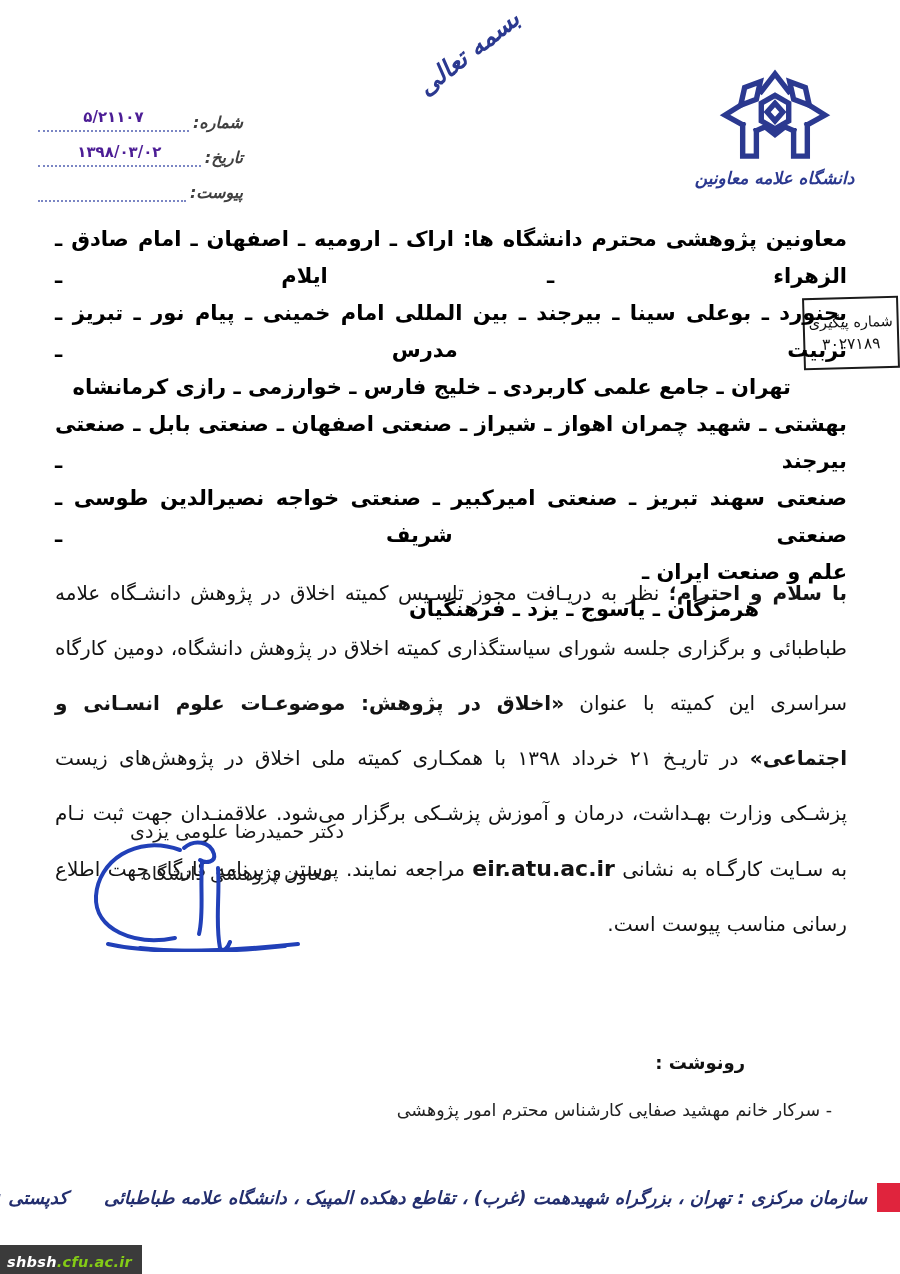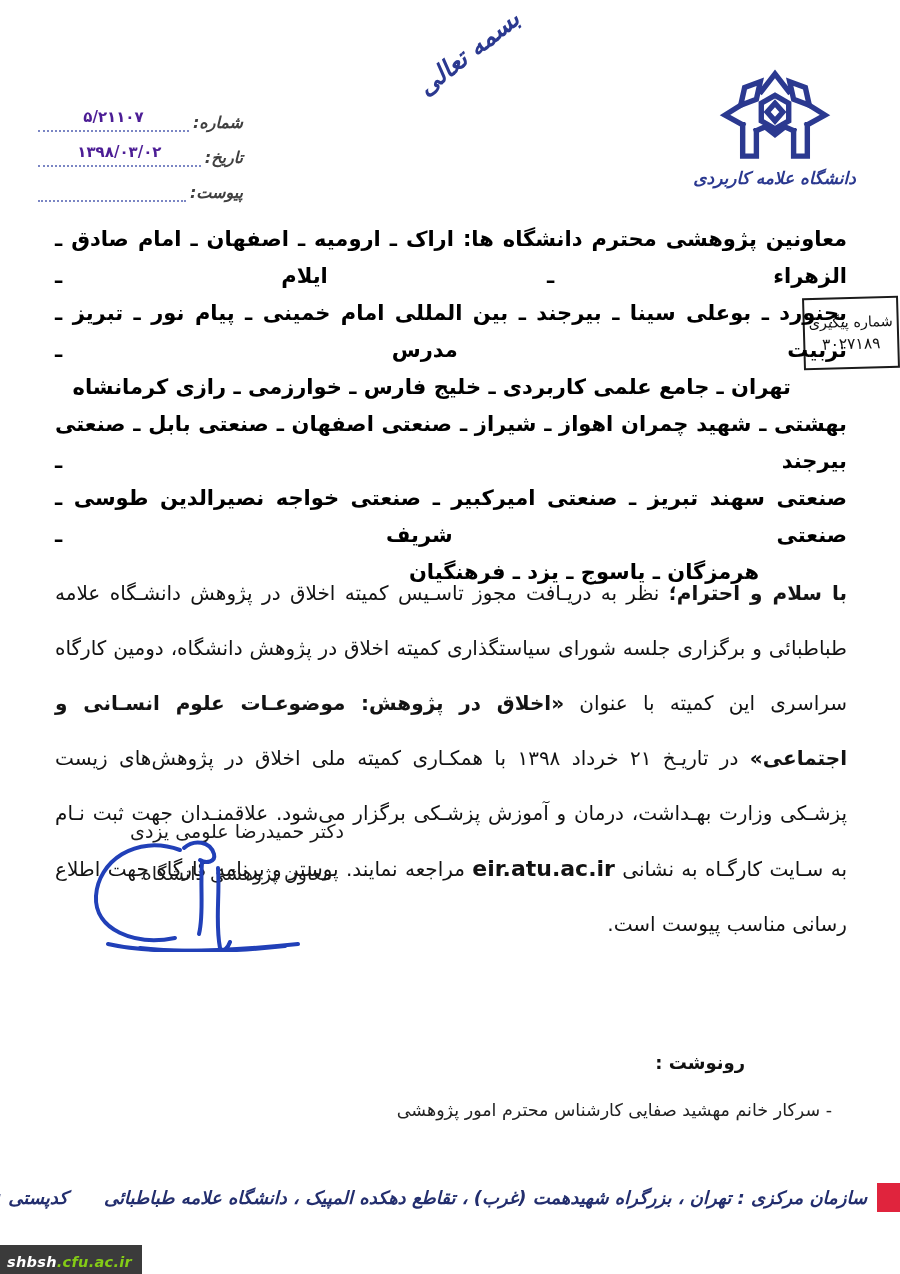--- a/index.html
+++ b/index.html
@@ -117,21 +117,21 @@
         <polyline points="46,24 60,6 74,24"></polyline>
         <polygon points="29,20 45,14 41,32 25,38"></polygon>
         <polygon points="91,20 75,14 79,32 95,38"></polygon>
         <polyline points="25,38 9,48 27,58"></polyline>
         <polyline points="95,38 111,48 93,58"></polyline>
         <polyline points="27,58 27,90 41,90 41,64"></polyline>
         <polyline points="93,58 93,90 79,90 79,64"></polyline>
         <polyline points="41,64 50,60 60,68 70,60 79,64"></polyline>
       </g>
     </svg>
-    <div class="university-name">دانشگاه علامه کاربردی</div>
+    <div class="university-name">دانشگاه علامه معاونین</div>
   </div>
 
   <div class="meta-block">
     <div class="meta-row">
       <span class="meta-label">شماره:</span>
       <span class="meta-leader">۵/۲۱۱۰۷</span>
     </div>
     <div class="meta-row">
       <span class="meta-label">تاریخ:</span>
       <span class="meta-leader">۱۳۹۸/۰۳/۰۲</span>
@@ -146,20 +146,21 @@
     <span class="tracking-label">شماره پیگیری</span>
     <span class="tracking-number">۳۰۲۷۱۸۹</span>
   </div>
 
   <div class="recipients">
       <div class="recipients-line just">معاونین پژوهشی محترم دانشگاه ها: اراک ـ ارومیه ـ اصفهان ـ امام صادق ـ الزهراء ـ ایلام ـ</div>
       <div class="recipients-line just">بجنورد ـ بوعلی سینا ـ بیرجند ـ بین المللی امام خمینی ـ پیام نور ـ تبریز ـ تربیت مدرس ـ</div>
       <div class="recipients-line line-3">تهران ـ جامع علمی کاربردی ـ خلیج فارس ـ خوارزمی ـ رازی کرمانشاه</div>
       <div class="recipients-line just">بهشتی ـ شهید چمران اهواز ـ شیراز ـ صنعتی اصفهان ـ صنعتی بابل ـ صنعتی بیرجند ـ</div>
       <div class="recipients-line just">صنعتی سهند تبریز ـ صنعتی امیرکبیر ـ صنعتی خواجه نصیرالدین طوسی ـ صنعتی شریف ـ</div>
+      <div class="recipients-line line-7">علم و صنعت ایران ـ</div>
       <div class="recipients-line line-9">هرمزگان ـ یاسوج ـ یزد ـ فرهنگیان</div>
     </div>
 
   <div class="body-par"><span class="bold">با سلام و احترام؛</span><span> نظر به دریـافت مجوز تاسـیس کمیته اخلاق در پژوهش دانشـگاه علامه طباطبائی و برگزاری جلسه شورای سیاستگذاری کمیته اخلاق در پژوهش دانشگاه، دومین کارگاه سراسری این کمیته با عنوان </span><span class="bold">«اخلاق در پژوهش: موضوعـات علوم انسـانی و اجتماعی»</span><span> در تاریـخ ۲۱ خرداد ۱۳۹۸ با همکـاری کمیته ملی اخلاق در پژوهش‌های زیست پزشـکی وزارت بهـداشت، درمان و آموزش پزشـکی برگزار می‌شود. علاقمنـدان جهت ثبت نـام به سـایت کارگـاه به نشانی </span><span class="bold latin">eir.atu.ac.ir</span><span> مراجعه نمایند. پوستر و برنامه کارگاه جهت اطلاع رسانی مناسب پیوست است.</span></div>
 
   <div class="sig-text">
     <div>دکتر حمیدرضا علومی یزدی</div>
     <div>معاون پژوهشی دانشگاه</div>
   </div>
   <svg class="sig-draw" width="225" height="118" viewBox="0 0 225 118">

